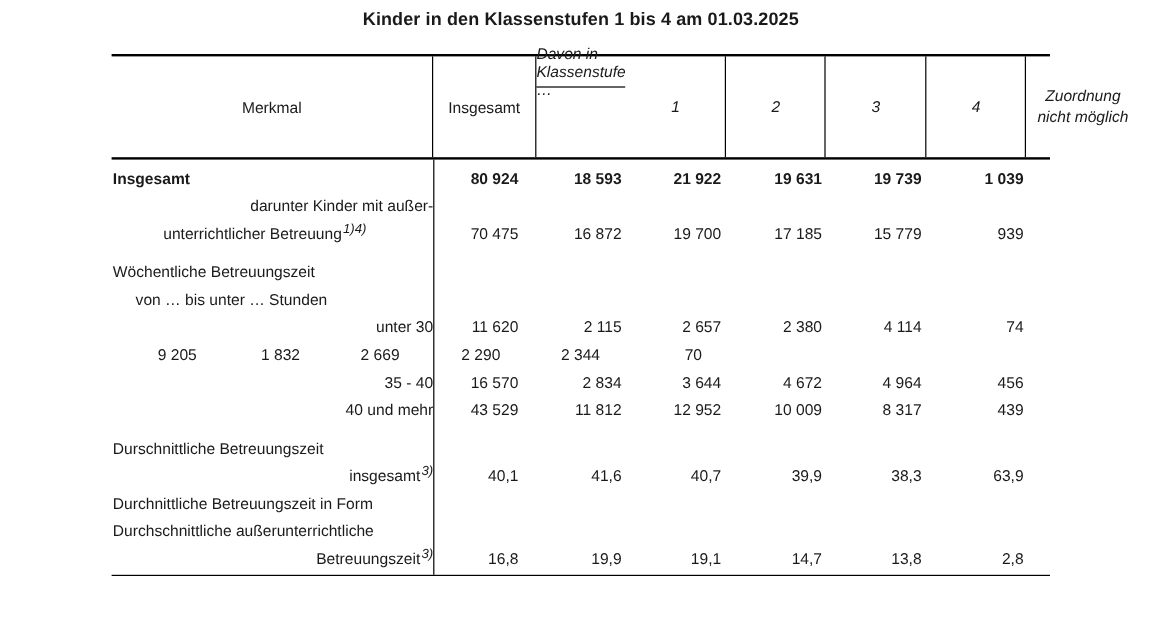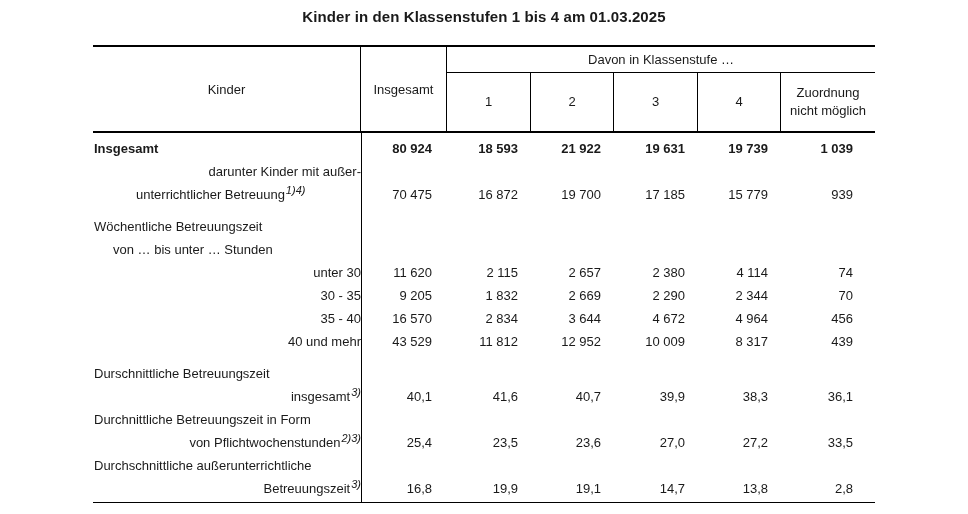--- a/index.html
+++ b/index.html
@@ -18,21 +18,21 @@
     border-top:2px solid #000; border-bottom:2px solid #000;
   }
   .h-merkmal {
     width:268px; border-right:1px solid #000;
     display:flex; align-items:center; justify-content:center;
   }
   .h-insgesamt {
     width:86px; border-right:1px solid #000;
     display:flex; align-items:center; justify-content:center;
   }
-  .h-group { width:428px; display:flex; flex-direction:column; }
+  .h-group { width:428px; display:flex; flex-direction:row;font-style:italic; }
   .h-group-title {
     height:26px; border-bottom:1px solid #000;
     display:flex; align-items:center; justify-content:center;
   }
   .h-subcols { flex:1; display:flex; }
   .h-subcol {
     display:flex; align-items:center; justify-content:center;
     text-align:center; line-height:1.35; border-right:1px solid #000; padding:0 4px;
   }
   .h-subcol.s0 { width:84px; } .h-subcol.s1 { width:83px; }
@@ -57,21 +57,21 @@
   .val.v5 { width:94px; padding-right:22px; }
   sup { font-size:11px; line-height:0; vertical-align:super; margin-left:1px;font-style:italic; }
 </style>
 </head>
 <body>
 
 <div class="title">Kinder in den Klassenstufen 1 bis 4 am 01.03.2025</div>
 
 <div class="tbl">
   <div class="thead">
-    <div class="h-merkmal">Kinder</div>
+    <div class="h-merkmal">Merkmal</div>
     <div class="h-insgesamt">Insgesamt</div>
     <div class="h-group">
       <div class="h-group-title">Davon in Klassenstufe …</div>
       <div class="h-subcols" id="subcols">
           <div class="h-subcol s0">1</div>
           <div class="h-subcol s1">2</div>
           <div class="h-subcol s2">3</div>
           <div class="h-subcol s3">4</div>
           <div class="h-subcol s4">Zuordnung nicht möglich</div>
         </div>
@@ -127,21 +127,20 @@
       <div class="row">
         <div class="lbl ind2">unter 30</div>
         <div class="val v0">11 620</div>
         <div class="val v1">2 115</div>
         <div class="val v2">2 657</div>
         <div class="val v3">2 380</div>
         <div class="val v4">4 114</div>
         <div class="val v5">74</div>
       </div>
       <div class="row">
-        <div class="lbl ind2">30 - 35</div>
         <div class="val v0">9 205</div>
         <div class="val v1">1 832</div>
         <div class="val v2">2 669</div>
         <div class="val v3">2 290</div>
         <div class="val v4">2 344</div>
         <div class="val v5">70</div>
       </div>
       <div class="row">
         <div class="lbl ind2">35 - 40</div>
         <div class="val v0">16 570</div>
@@ -169,39 +168,30 @@
         <div class="val v4"></div>
         <div class="val v5"></div>
       </div>
       <div class="row">
         <div class="lbl ind2">insgesamt<sup>3)</sup></div>
         <div class="val v0">40,1</div>
         <div class="val v1">41,6</div>
         <div class="val v2">40,7</div>
         <div class="val v3">39,9</div>
         <div class="val v4">38,3</div>
-        <div class="val v5">36,1</div>
+        <div class="val v5">63,9</div>
       </div>
       <div class="row">
         <div class="lbl ind0">Durchnittliche Betreuungszeit in Form</div>
         <div class="val v0"></div>
         <div class="val v1"></div>
         <div class="val v2"></div>
         <div class="val v3"></div>
         <div class="val v4"></div>
         <div class="val v5"></div>
-      </div>
-      <div class="row">
-        <div class="lbl ind2">von Pflichtwochenstunden<sup>2)3)</sup></div>
-        <div class="val v0">25,4</div>
-        <div class="val v1">23,5</div>
-        <div class="val v2">23,6</div>
-        <div class="val v3">27,0</div>
-        <div class="val v4">27,2</div>
-        <div class="val v5">33,5</div>
       </div>
       <div class="row">
         <div class="lbl ind0">Durchschnittliche außerunterrichtliche</div>
         <div class="val v0"></div>
         <div class="val v1"></div>
         <div class="val v2"></div>
         <div class="val v3"></div>
         <div class="val v4"></div>
         <div class="val v5"></div>
       </div>

